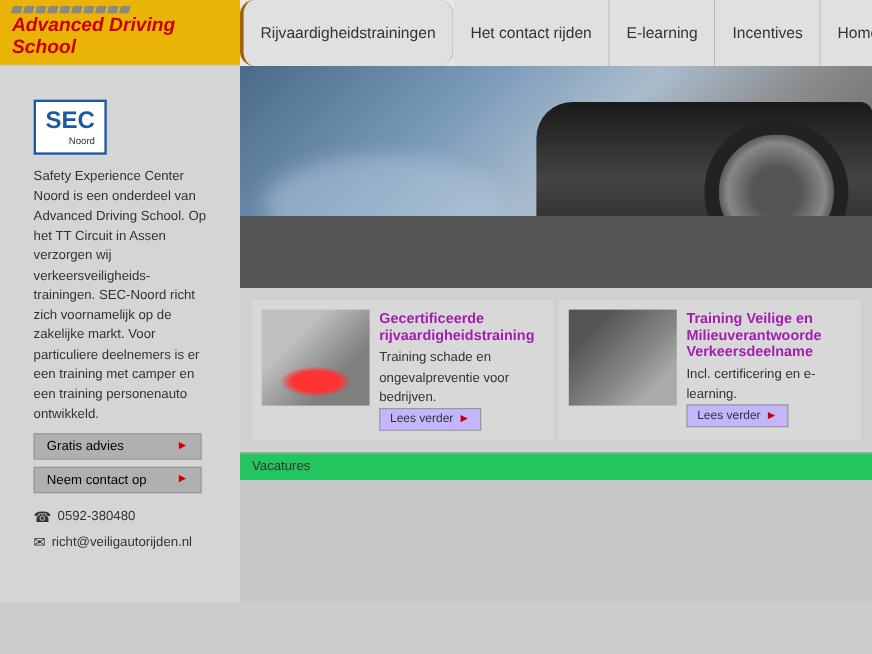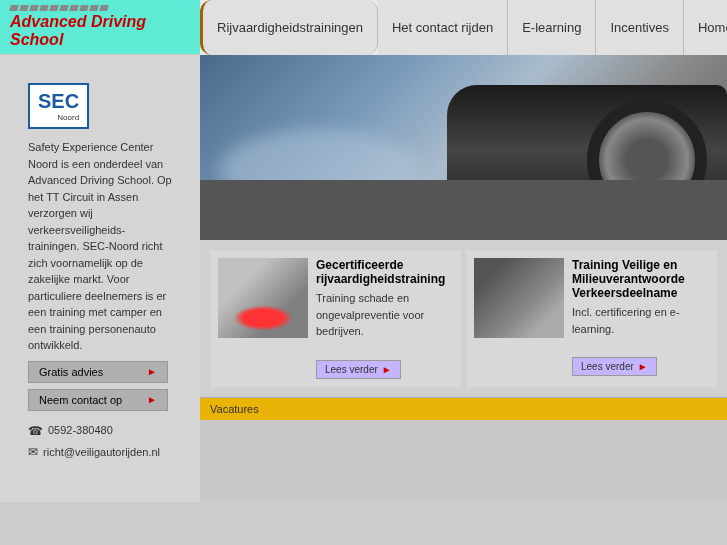--- a/index.html
+++ b/index.html
@@ -2,21 +2,21 @@
 <html><head>
   <meta charset="utf-8">
   <style>
     * { margin: 0; padding: 0; box-sizing: border-box; }
     body { font-family: Arial, sans-serif; font-size: 12px; background: #ccc; width: 727px; }
 
     
     #header {
       display: flex;
       align-items: center;
-      background: #5eead4;
+      background: #eab308;
       border-bottom: 1px solid #ccc;
       height: 55px;
     }
     #logo-area {
       width: 200px;
       padding: 5px 10px;
       flex-shrink: 0;
     }
     #stripes {
       display: flex;
@@ -232,38 +232,38 @@
       border-radius: 50%;
     }
     .card-img-2 {
       background: linear-gradient(135deg, #555 20%, #888 60%, #aaa 80%);
     }
     .card-text { flex: 1; font-size: 11px; color: #333; }
     .card-title {
       font-weight: bold;
       font-size: 12px;
       margin-bottom: 4px;
-      color: #000000;
-    }
-    .card-desc { line-height: 1.5; margin-bottom: 20px; }
+      color: #a21caf;
+    }
+    .card-desc { line-height: 1.5; margin-bottom: 0; }
     .read-more-btn {
       display: inline-flex;
       align-items: flex-end;
       background: #c4b5fd;
       border: 1px solid #999;
       padding: 3px 8px;
       font-size: 10px;
       cursor: pointer;
       gap: 4px;
     }
     .read-more-arrow { color: #cc0000; font-weight: bold; }
 
     
     #footer-bar {
-      background: #eab308;
+      background: #22c55e;
       padding: 5px 10px;
       font-size: 11px;
       color: #333;
       border-top: 1px solid #aaa;
     }
   </style>
 </head>
 <body>
 
 <div id="header">

